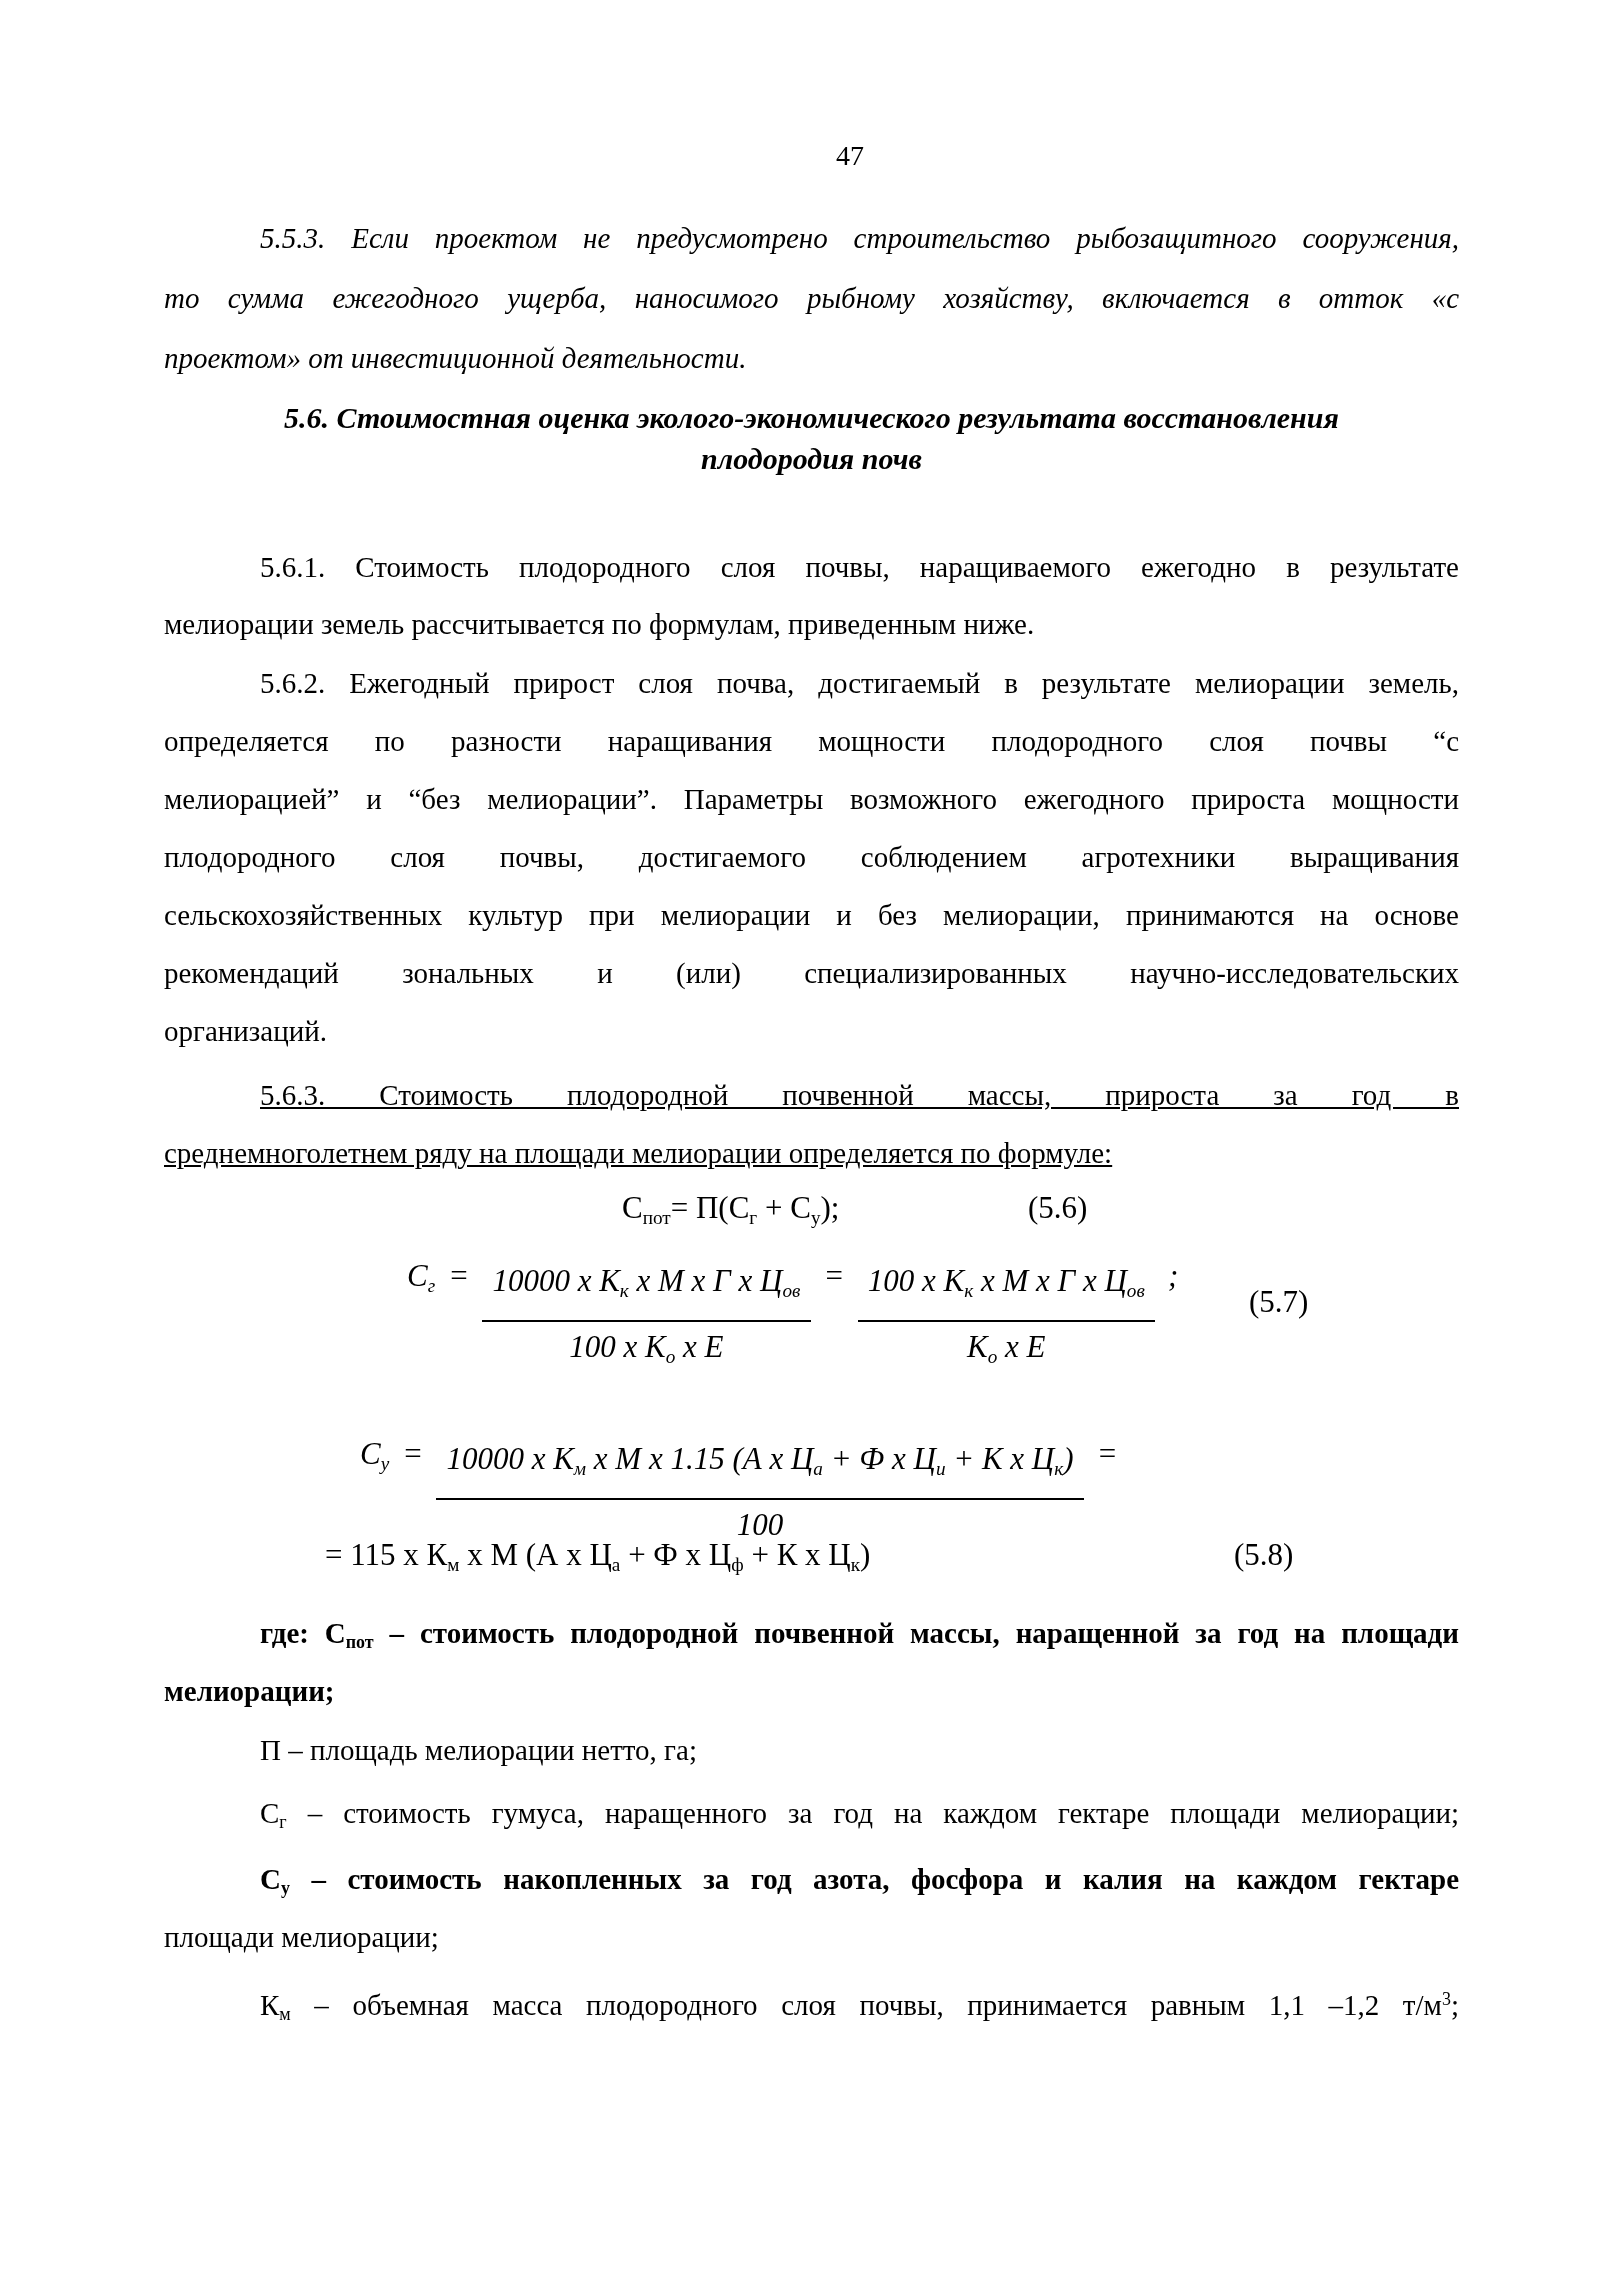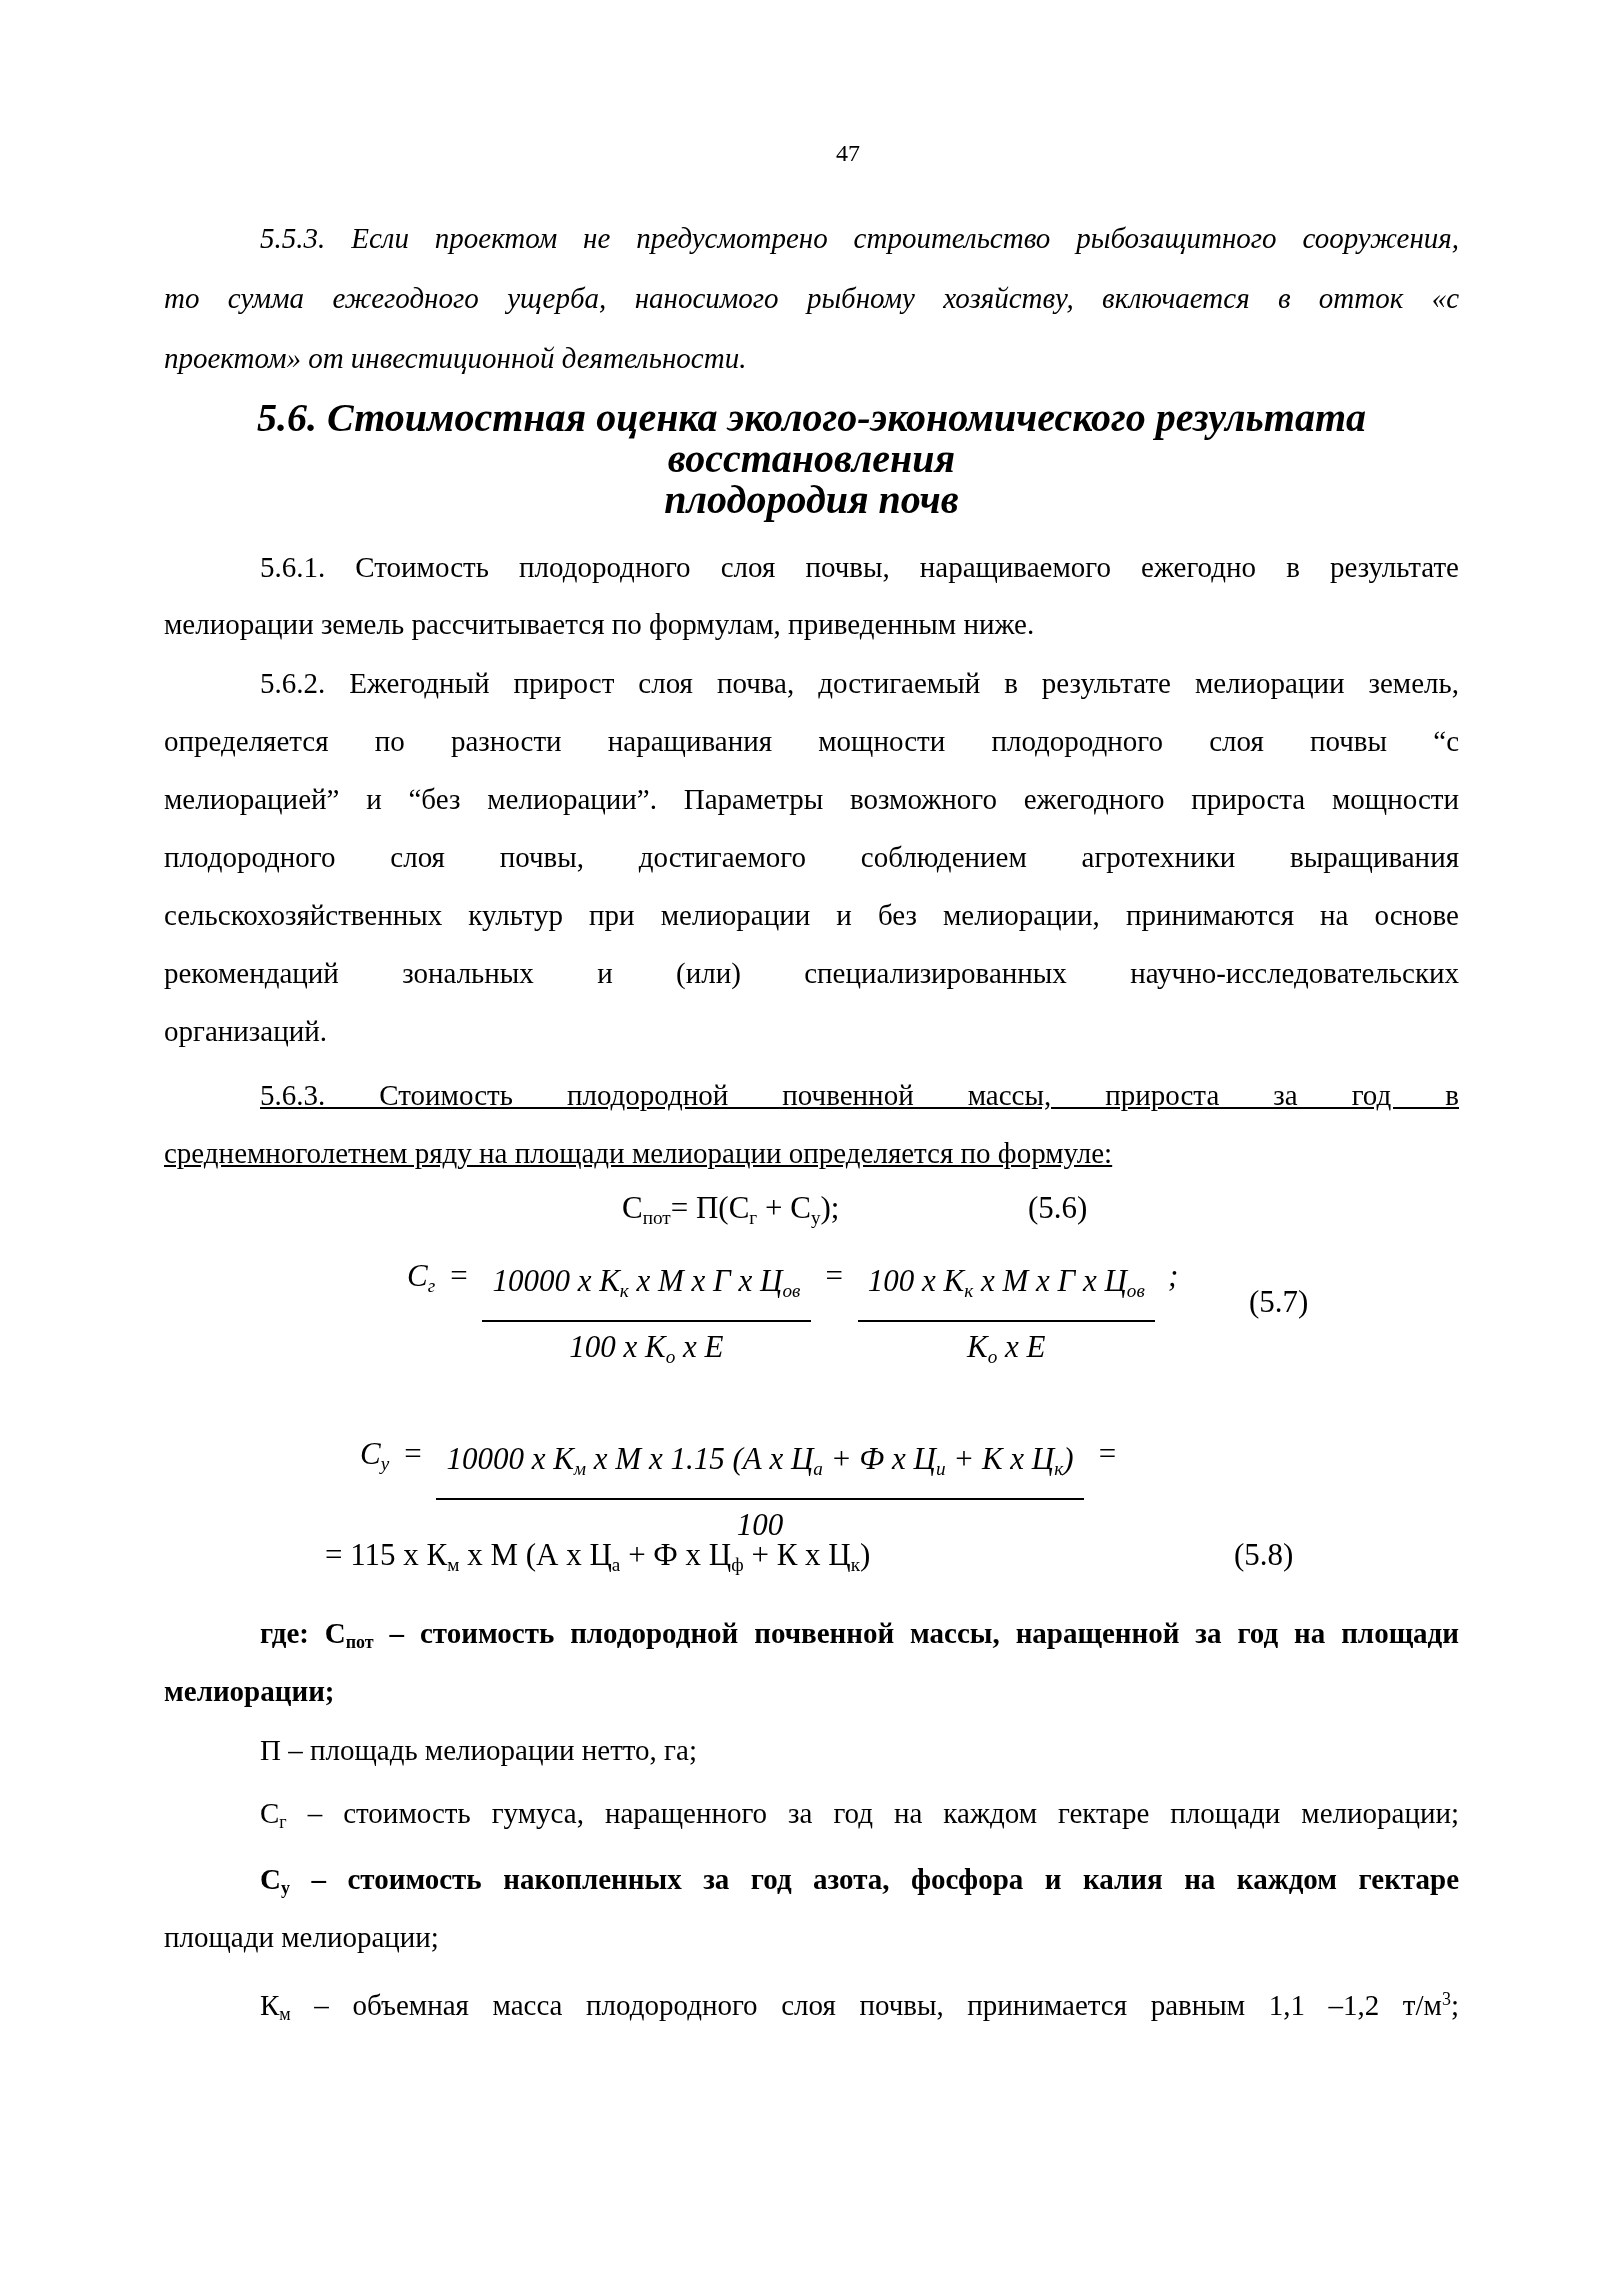--- a/index.html
+++ b/index.html
@@ -19,26 +19,26 @@
     height:60px;
     text-align:justify;
     text-align-last:justify;
     white-space:normal;
   }
   .lh90 .line{line-height:58px;height:58px;}
   .lh88 .line{line-height:57px;height:57px;}
   .line.jlast{text-align-last:left;}
   .line.indent{padding-left:96px;}
   .line.bold{font-weight:bold;}
-  .pagenum{font-size:24px;}
+  .pagenum{font-size:28px;}
   .heading{
     text-align:center;
     font-weight:bold;
     font-style:italic;
-    font-size:40px;
+    font-size:30px;
     line-height:41px;
   }
   .fline{font-size:31px;line-height:44px;height:61px;}
   .f-label{font-size:31px;}
   .math{font-style:italic;}
   .frow{display:flex;align-items:flex-start;gap:13px;font-size:31px;}
   .frac{display:inline-flex;flex-direction:column;align-items:center;}
   .frac .num{padding:0 10.3px 6.4px 10.3px;border-bottom:2.6px solid #000;line-height:46px;white-space:nowrap;}
   .frac .den{padding:6.4px 10.3px 0 10.3px;line-height:35px;white-space:nowrap;}
   .op{white-space:nowrap;}

